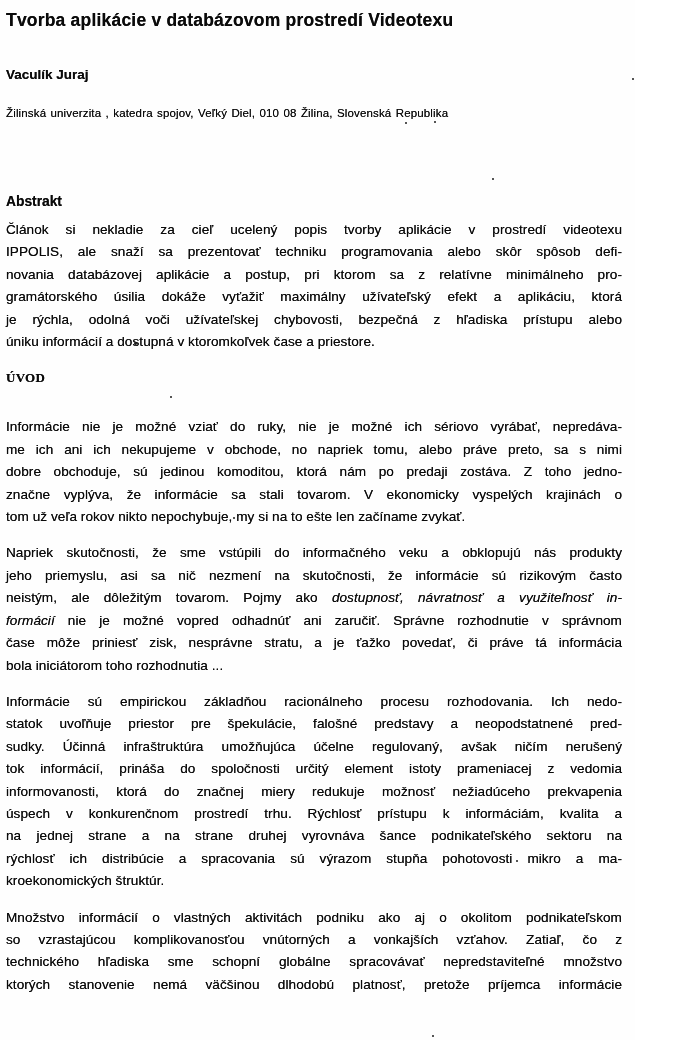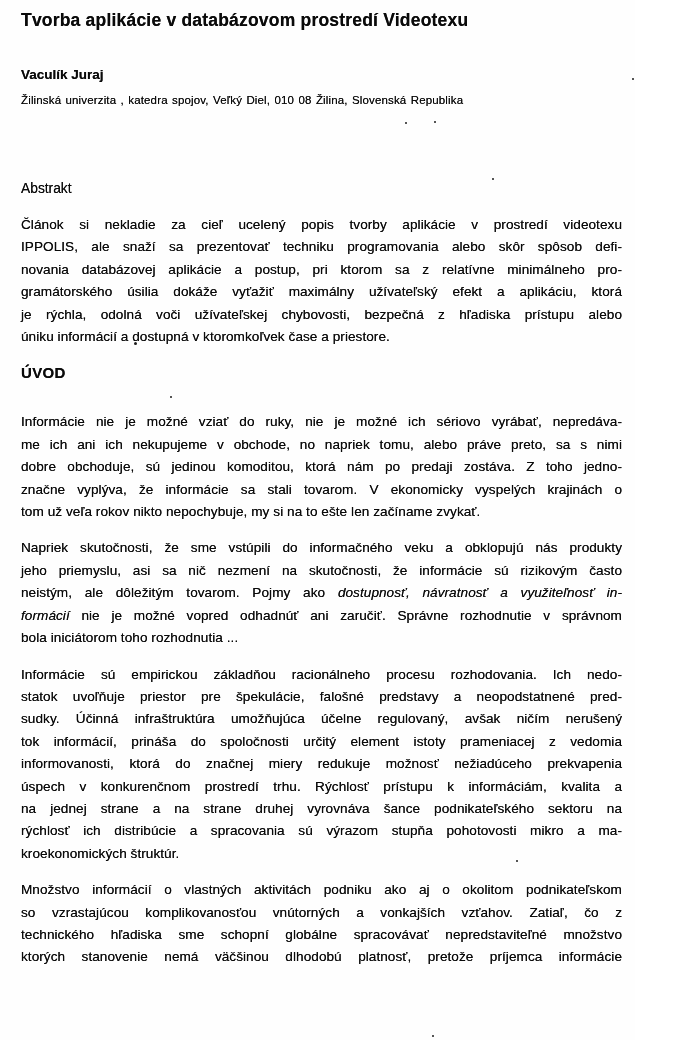--- a/index.html
+++ b/index.html
@@ -1,21 +1,21 @@
 <!DOCTYPE html>
 <html lang="sk"><head>
 <meta charset="utf-8">
 <style>
   html, body { margin: 0; padding: 0; background: #ffffff; }
   .doc {
     position: relative;
     width: 635px;
     height: 1040px;
     box-sizing: border-box;
-    padding: 9px 13px 0 21px;
+    padding: 9px 13px 0 6px;
     background: #fefefe;
     color: #0a0a0a;
     font-family: "Liberation Sans", "DejaVu Sans", sans-serif;
     overflow: hidden;
     text-shadow: 0 0 0.45px rgba(0,0,0,0.75);
     filter: blur(0.15px);
   }
   .title {
     margin: 0;
     font-size: 17.5px;
@@ -23,41 +23,42 @@
     line-height: 23px;
     letter-spacing: 0.2px;
   }
   .author {
     margin-top: 34px;
     font-size: 13.5px;
     font-weight: 700;
     line-height: 17px;
   }
   .affiliation {
-    margin-top: 10px;
+    margin-top: 23px;
     font-size: 11.5px;
     line-height: 15px;
     letter-spacing: 0.15px;
     word-spacing: 1px;
   }
   .sec-abstract { margin-top: 71px; }
   .sec-abstract h2 {
     margin: 0;
     font-size: 13.8px;
-    font-weight: 400;
+    font-weight: 700;
     line-height: 19px;
   }
-  .sec-abstract .paras { margin-top: 16px; }
+  .sec-abstract .paras { margin-top: 8px; }
   .sec-intro { margin-top: 14px; }
   .sec-intro h2 {
     margin: 0;
-    font-size: 15px;
+    font-size: 13px;
     font-weight: 700;
     line-height: 21px;
     letter-spacing: 0.3px;
+    font-family: Liberation Serif, serif;
   }
   .sec-intro .paras { margin-top: 28px; }
   .para { margin: 0 0 14px 0; }
   .line {
     font-size: 13.6px;
     line-height: 22.4px;
     letter-spacing: 0.05px;
     text-align: justify;
     text-align-last: justify;
     white-space: normal;
@@ -103,20 +104,21 @@
           <div class="line"><span>me ich ani ich nekupujeme v obchode, no napriek tomu, alebo práve preto, sa s nimi</span></div>
           <div class="line"><span>dobre obchoduje, sú jedinou komoditou, ktorá nám po predaji zostáva. Z toho jedno-</span></div>
           <div class="line"><span>značne vyplýva, že informácie sa stali tovarom. V ekonomicky vyspelých krajinách o</span></div>
           <div class="line last"><span>tom už veľa rokov nikto nepochybuje, my si na to ešte len začíname zvykať.</span></div>
         </div>
         <div class="para">
           <div class="line"><span>Napriek skutočnosti, že sme vstúpili do informačného veku a obklopujú nás produkty</span></div>
           <div class="line"><span>jeho priemyslu, asi sa nič nezmení na skutočnosti, že informácie sú rizikovým často</span></div>
           <div class="line"><span>neistým, ale dôležitým tovarom. Pojmy ako </span><em>dostupnosť, návratnosť a využiteľnosť in-</em></div>
           <div class="line"><em>formácií</em><span> nie je možné vopred odhadnúť ani zaručiť. Správne rozhodnutie v správnom</span></div>
+          <div class="line"><span>čase môže priniesť zisk, nesprávne stratu, a je ťažko povedať, či práve tá informácia</span></div>
           <div class="line last"><span>bola iniciátorom toho rozhodnutia ...</span></div>
         </div>
         <div class="para">
           <div class="line"><span>Informácie sú empirickou základňou racionálneho procesu rozhodovania. Ich nedo-</span></div>
           <div class="line"><span>statok uvoľňuje priestor pre špekulácie, falošné predstavy a neopodstatnené pred-</span></div>
           <div class="line"><span>sudky. Účinná infraštruktúra umožňujúca účelne regulovaný, avšak ničím nerušený</span></div>
           <div class="line"><span>tok informácií, prináša do spoločnosti určitý element istoty prameniacej z vedomia</span></div>
           <div class="line"><span>informovanosti, ktorá do značnej miery redukuje možnosť nežiadúceho prekvapenia</span></div>
           <div class="line"><span>úspech v konkurenčnom prostredí trhu. Rýchlosť prístupu k informáciám, kvalita a</span></div>
           <div class="line"><span>na jednej strane a na strane druhej vyrovnáva šance podnikateľského sektoru na</span></div>

